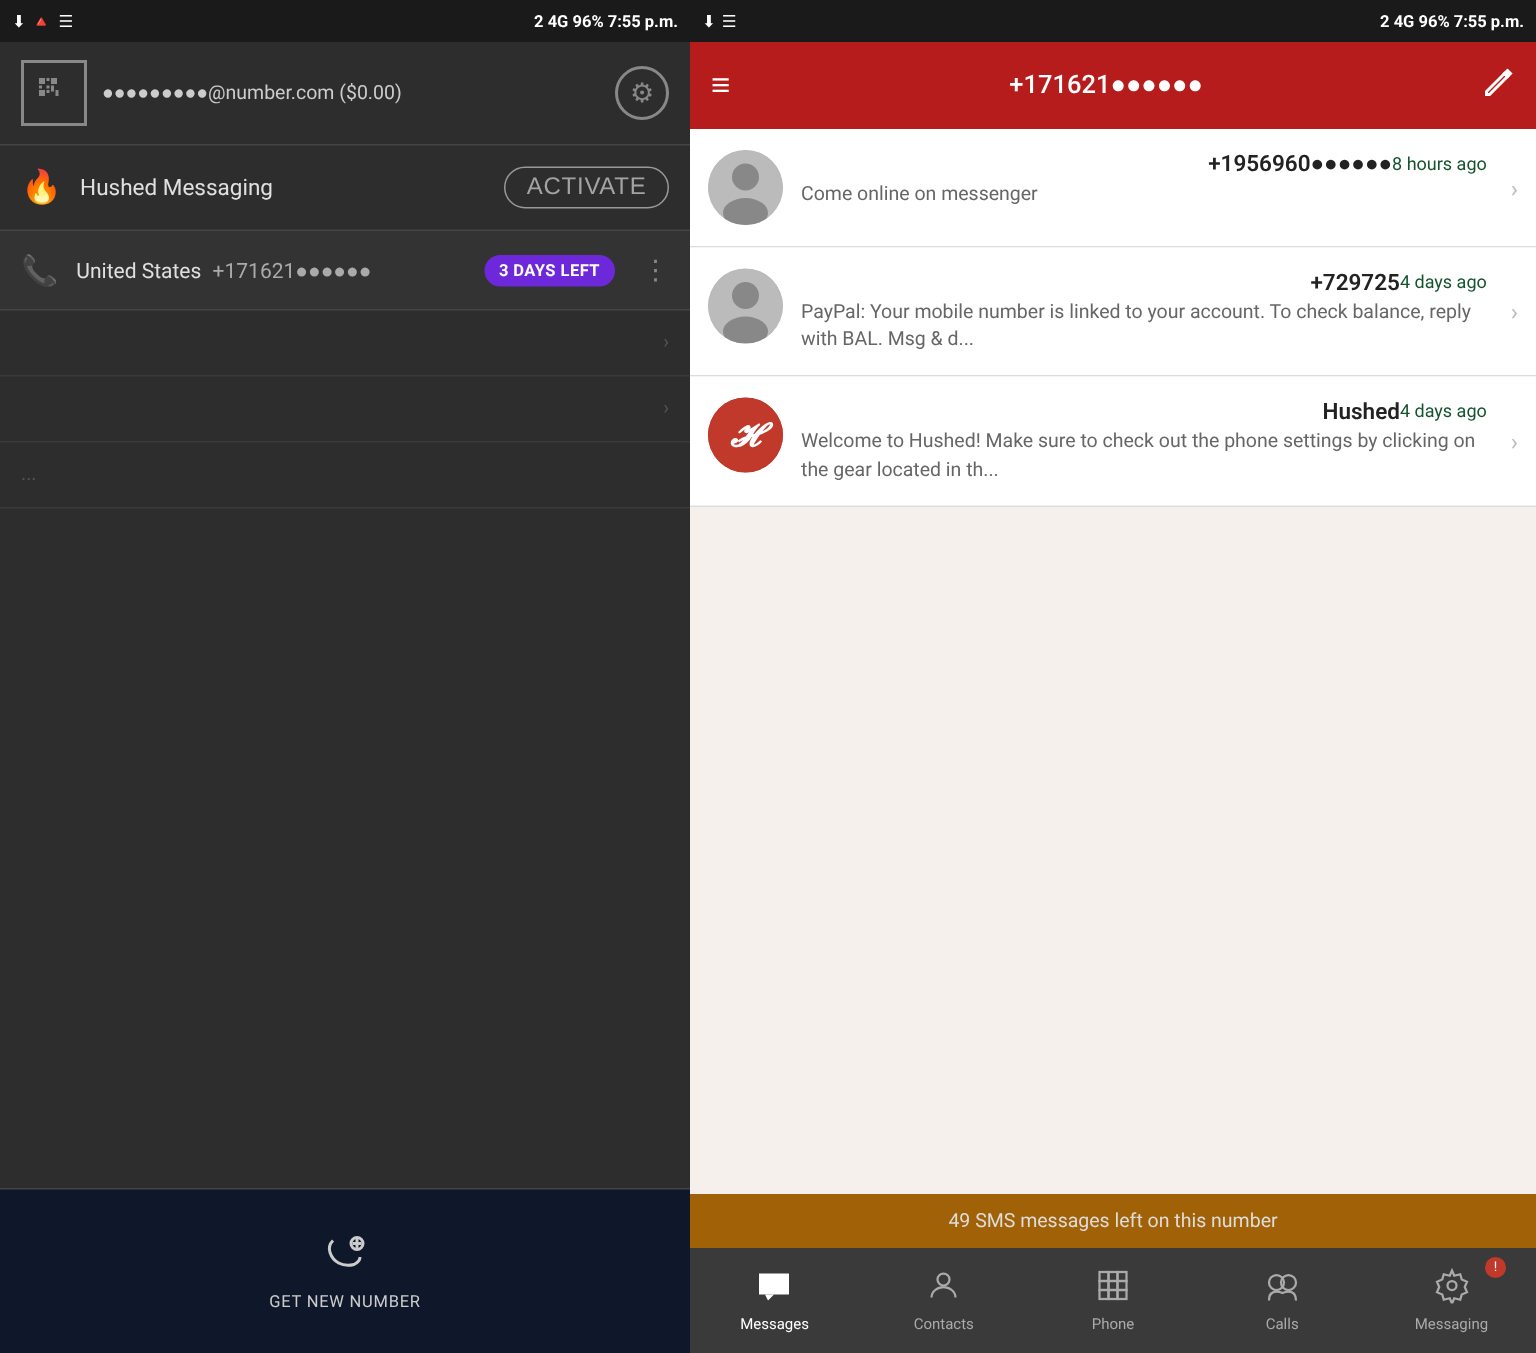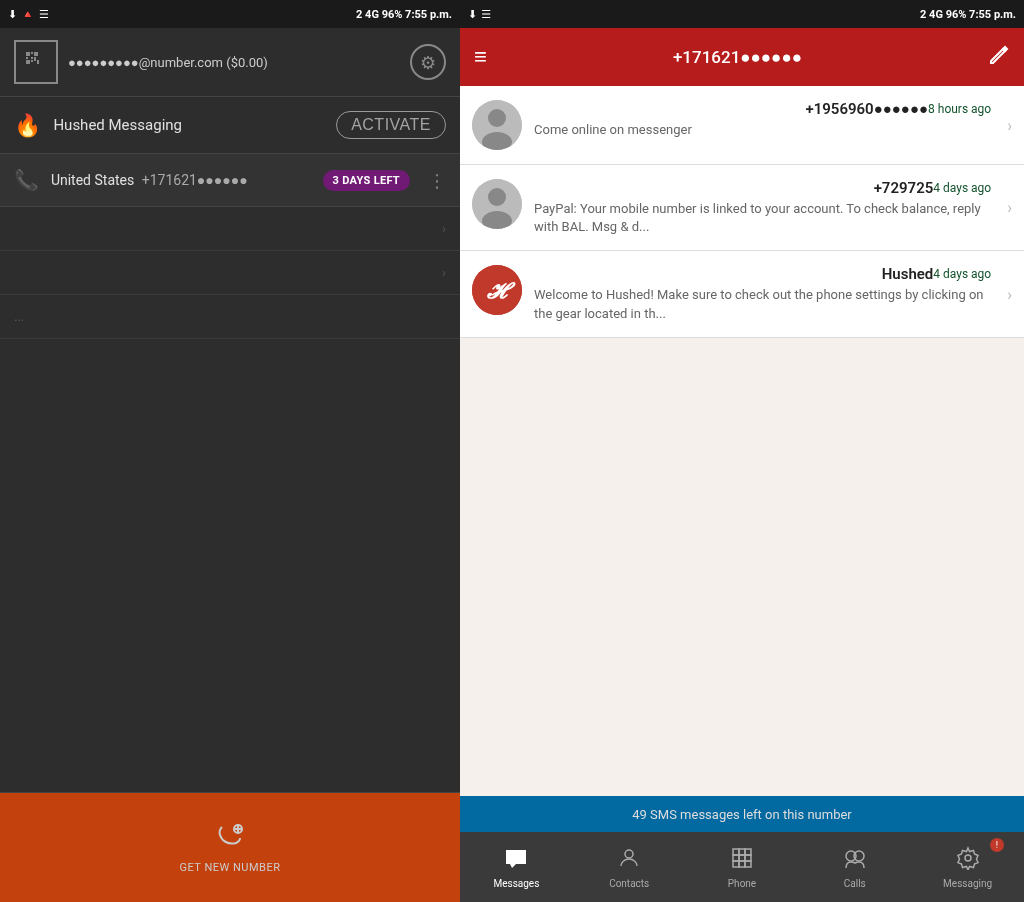--- a/index.html
+++ b/index.html
@@ -90,21 +90,21 @@
       display: flex;
       align-items: center;
       padding: 14px 14px;
       border-bottom: 1px solid #444;
       gap: 12px;
       background: #333;
     }
     .phone-icon { font-size: 20px; color: #ccc; }
     .number-info { flex: 1; color: #e0e0e0; font-size: 14px; }
     .days-badge {
-      background: #701a75;
+      background: #6d28d9;
       color: #fff;
       font-size: 11px;
       font-weight: bold;
       padding: 4px 10px;
       border-radius: 12px;
       letter-spacing: 0.3px;
     }
     .more-dots { color: #888; font-size: 18px; margin-left: 6px; }
 
     
@@ -114,21 +114,21 @@
       align-items: center;
       padding: 14px 14px;
       border-bottom: 1px solid #3a3a3a;
       color: #777;
       font-size: 13px;
     }
 
     
     .bottom-bar-left {
       height: 110px;
-      background: #c2410c;
+      background: #0f172a;
       display: flex;
       border-top: 1px solid #444;
     }
     .bottom-btn {
       flex: 1;
       display: flex;
       flex-direction: column;
       align-items: center;
       justify-content: center;
       color: #ccc;
@@ -224,21 +224,21 @@
     }
     .message-sender { font-size: 15px; font-weight: 600; color: #222; }
     .message-time { font-size: 12px; color: #14532d; }
     .message-preview { font-size: 13px; color: #666; line-height: 1.4; }
 
     .chevron-right { color: #bbb; font-size: 16px; align-self: center; margin-left: 4px; }
 
     
     .sms-info-bar {
       height: 36px;
-      background: #0369a1;
+      background: #a16207;
       display: flex;
       align-items: center;
       justify-content: center;
       color: #ddd;
       font-size: 13px;
     }
 
     
     .bottom-nav {
       height: 70px;

